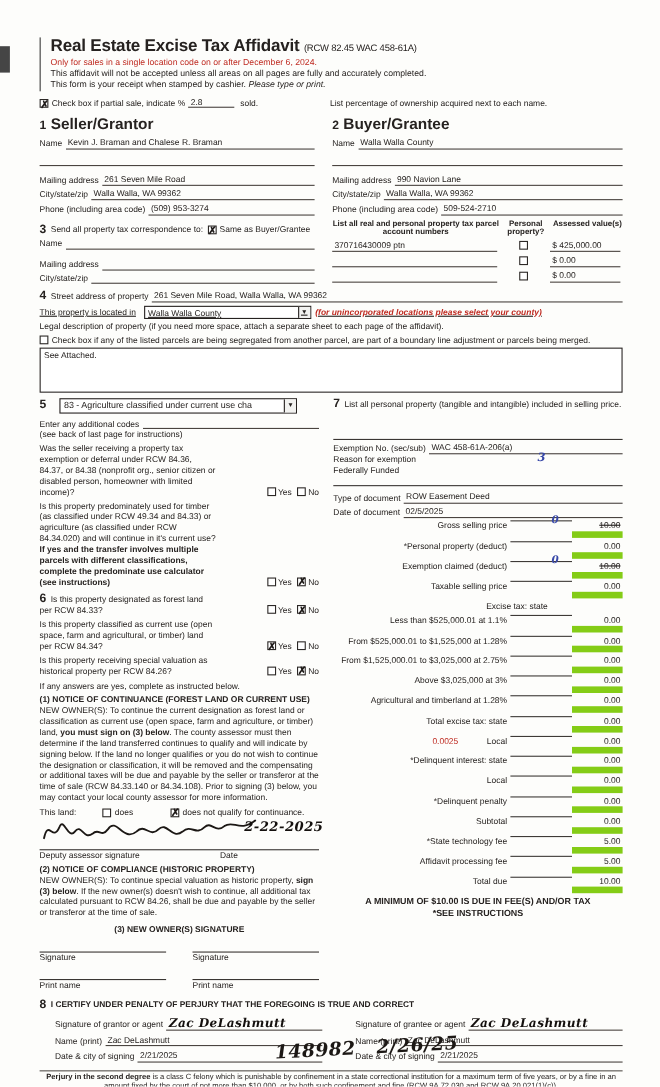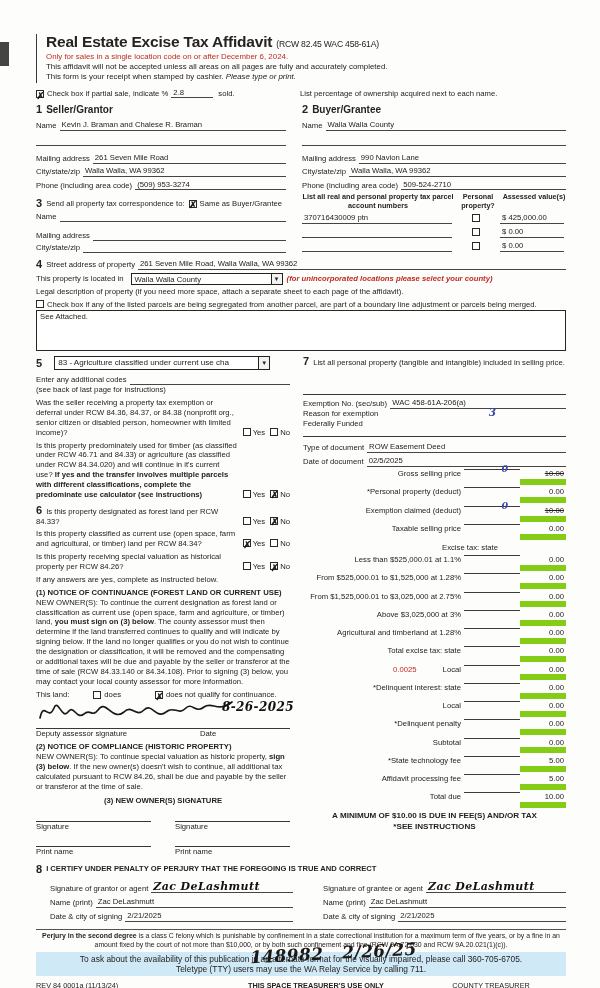--- a/index.html
+++ b/index.html
@@ -30,21 +30,21 @@
   .title-rcw { font-size:8.6px; font-weight:normal; }
   .hdr-red { font-size:7.9px; margin-top:2px; }
   .hdr-l2, .hdr-l3 { font-size:7.9px; }
 
   
   .frow { display:flex; align-items:flex-end; margin-top:2.6px; }
   .lbl { white-space:nowrap; padding-right:3px; }
   .fill { flex:1; border-bottom:1px solid #4a4440; padding:0 2px; min-height:9px; }
   .ulv { border-bottom:1px solid #4a4440; padding:0 2px; }
   .secno { font-size:11px; font-weight:bold; margin-right:4px; line-height:1; }
-  .sech { font-weight:bold; font-size:10px; }
+  .sech { font-weight:bold; font-size:14px; }
 
   
   .cb { width:8px; height:8px; border:1px solid #2c2826; display:inline-block; position:relative; flex:none; vertical-align:-1px; background:#fff; }
   .cb.checked::before { content:"✗"; position:absolute; left:-0.5px; top:-1.5px; font-size:9.5px; font-weight:bold; color:#1e1a18; }
   .yn { white-space:nowrap; flex:none; }
   .yn .cb { margin:0 2px 0 5px; }
 
   
   .dd { border:1.6px solid #25211f; display:flex; align-items:stretch; background:#fff; }
   .dd-text { flex:1; padding:1px 3px; white-space:nowrap; overflow:hidden; }
@@ -65,21 +65,21 @@
   .pcb { width:48px; text-align:center; }
   .pval { width:64px; border-bottom:1px solid #4a4440; padding:0 2px; }
 
   
   .legalbox { border:1.1px solid #2a2624; height:41px; padding:1px 3px; margin-top:1px; background:#fff; }
 
   
   .cols { display:flex; gap:13px; margin-top:5px; }
   .colL { width:254px; flex:none; }
   .colR { flex:1; }
-  .qrow { display:flex; align-items:flex-end; margin-top:3px; }
+  .qrow { display:flex; align-items:flex-end; margin-top:3px;gap:40px; }
   .qtext { flex:1; }
   .para { margin-top:3px; }
   .ntitle { font-weight:bold; margin-top:3px; }
 
   
   .sigzone { position:relative; height:30px; margin-top:-2px; }
   .sigzone svg { position:absolute; left:0; top:-6px; }
   .sigdate { position:absolute; right:-4px; top:2px; }
   .sigline { border-bottom:1px solid #3a3633; }
   .siglabels { display:flex; }
@@ -235,21 +235,21 @@
         </div>
       </div>
     </div>
 
     <div style="margin-top:6px;">
       <div class="frow" style="margin-top:0;">
         <span class="secno">4</span>
         <span class="lbl">Street address of property</span>
         <span class="fill">261 Seven Mile Road, Walla Walla, WA 99362</span>
       </div>
-      <div style="display:flex; align-items:center; margin-top:2.5px;">
+      <div style="display:flex; align-items:center; margin-top:2.5px;text-decoration:underline;">
         <span class="lbl">This property is located in</span>
         <span class="dd dd2" style="width:152px; height:12px; margin:0 4px;">
           <span class="dd-text">Walla Walla County</span>
           <span class="dd-btn">▼</span>
         </span>
         <span class="red b i">(for unincorporated locations please select your county)</span>
       </div>
       <div style="margin-top:2px;">Legal description of property (if you need more space, attach a separate sheet to each page of the affidavit).</div>
       <div style="display:flex; align-items:flex-start; margin-top:3px;">
         <span class="cb"></span>
@@ -271,21 +271,21 @@
         <div class="frow" style="margin-top:5px;">
             <span class="lbl">Enter any additional codes</span>
             <span class="fill"></span>
           </div>
         <div>(see back of last page for instructions)</div>
         <div class="qrow">
           <span class="qtext">Was the seller receiving a property tax exemption or deferral under RCW 84.36, 84.37, or 84.38 (nonprofit org., senior citizen or disabled person, homeowner with limited income)?</span>
           <span class="yn"><span class="cb"></span><span>Yes</span><span class="cb"></span><span>No</span></span>
         </div>
         <div class="qrow">
-          <span class="qtext"><span>Is this property predominately used for timber (as classified under RCW 46.71 and 84.33) or agriculture (as classified under RCW 84.34.020) and will continue in it's current use? </span><span class="b">If yes and the transfer involves multiple parcels with different classifications, complete the predominate use calculator (see instructions)</span></span>
+          <span class="qtext"><span>Is this property predominately used for timber (as classified under RCW 49.34 and 84.33) or agriculture (as classified under RCW 84.34.020) and will continue in it's current use? </span><span class="b">If yes and the transfer involves multiple parcels with different classifications, complete the predominate use calculator (see instructions)</span></span>
           <span class="yn"><span class="cb"></span><span>Yes</span><span class="cb checked"></span><span>No</span></span>
         </div>
 
         <div style="margin-top:5px;">
           <div class="qrow" style="margin-top:0;">
             <span class="qtext"><span class="secno">6</span><span>Is this property designated as forest land per RCW 84.33?</span></span>
             <span class="yn"><span class="cb"></span><span>Yes</span><span class="cb checked"></span><span>No</span></span>
           </div>
           <div class="qrow">
             <span class="qtext">Is this property classified as current use (open space, farm and agricultural, or timber) land per RCW 84.34?</span>
@@ -302,21 +302,21 @@
             <span>This land:</span>
             <span class="cb" style="margin:0 3px 0 24px;"></span>
             <span>does</span>
             <span class="cb checked" style="margin:0 3px 0 34px;"></span>
             <span>does not qualify for continuance.</span>
           </div>
           <div class="sigzone">
             <svg width="200" height="34" viewBox="0 0 200 34">
               <path d="M4,26 C8,8 12,30 18,16 C22,6 26,28 32,20 C38,12 40,28 48,22 C54,16 56,26 62,18 C70,6 76,30 88,20 C96,12 100,26 108,18 C116,10 120,28 130,20 C138,13 142,24 150,16 C156,10 160,22 168,15 C176,9 182,21 196,10" stroke="#1c1815" stroke-width="1.7" fill="none" stroke-linecap="round"></path>
             </svg>
-            <span class="sigdate hand hand-blk" style="font-size:12px;">8-26-2025</span>
+            <span class="sigdate hand hand-blk" style="font-size:12px;">2-22-2025</span>
           </div>
           <div class="sigline"></div>
           <div class="siglabels">
             <span style="flex:1;">Deputy assessor signature</span>
             <span style="width:90px;">Date</span>
           </div>
           <div class="ntitle">(2) NOTICE OF COMPLIANCE (HISTORIC PROPERTY)</div>
           <div><span>NEW OWNER(S): To continue special valuation as historic property, </span><span class="b">sign (3) below</span><span>. If the new owner(s) doesn't wish to continue, all additional tax calculated pursuant to RCW 84.26, shall be due and payable by the seller or transferor at the time of sale.</span></div>
           <div class="ntitle" style="text-align:center; margin-top:5px;">(3) NEW OWNER(S) SIGNATURE</div>
           <div class="nsgrid">

